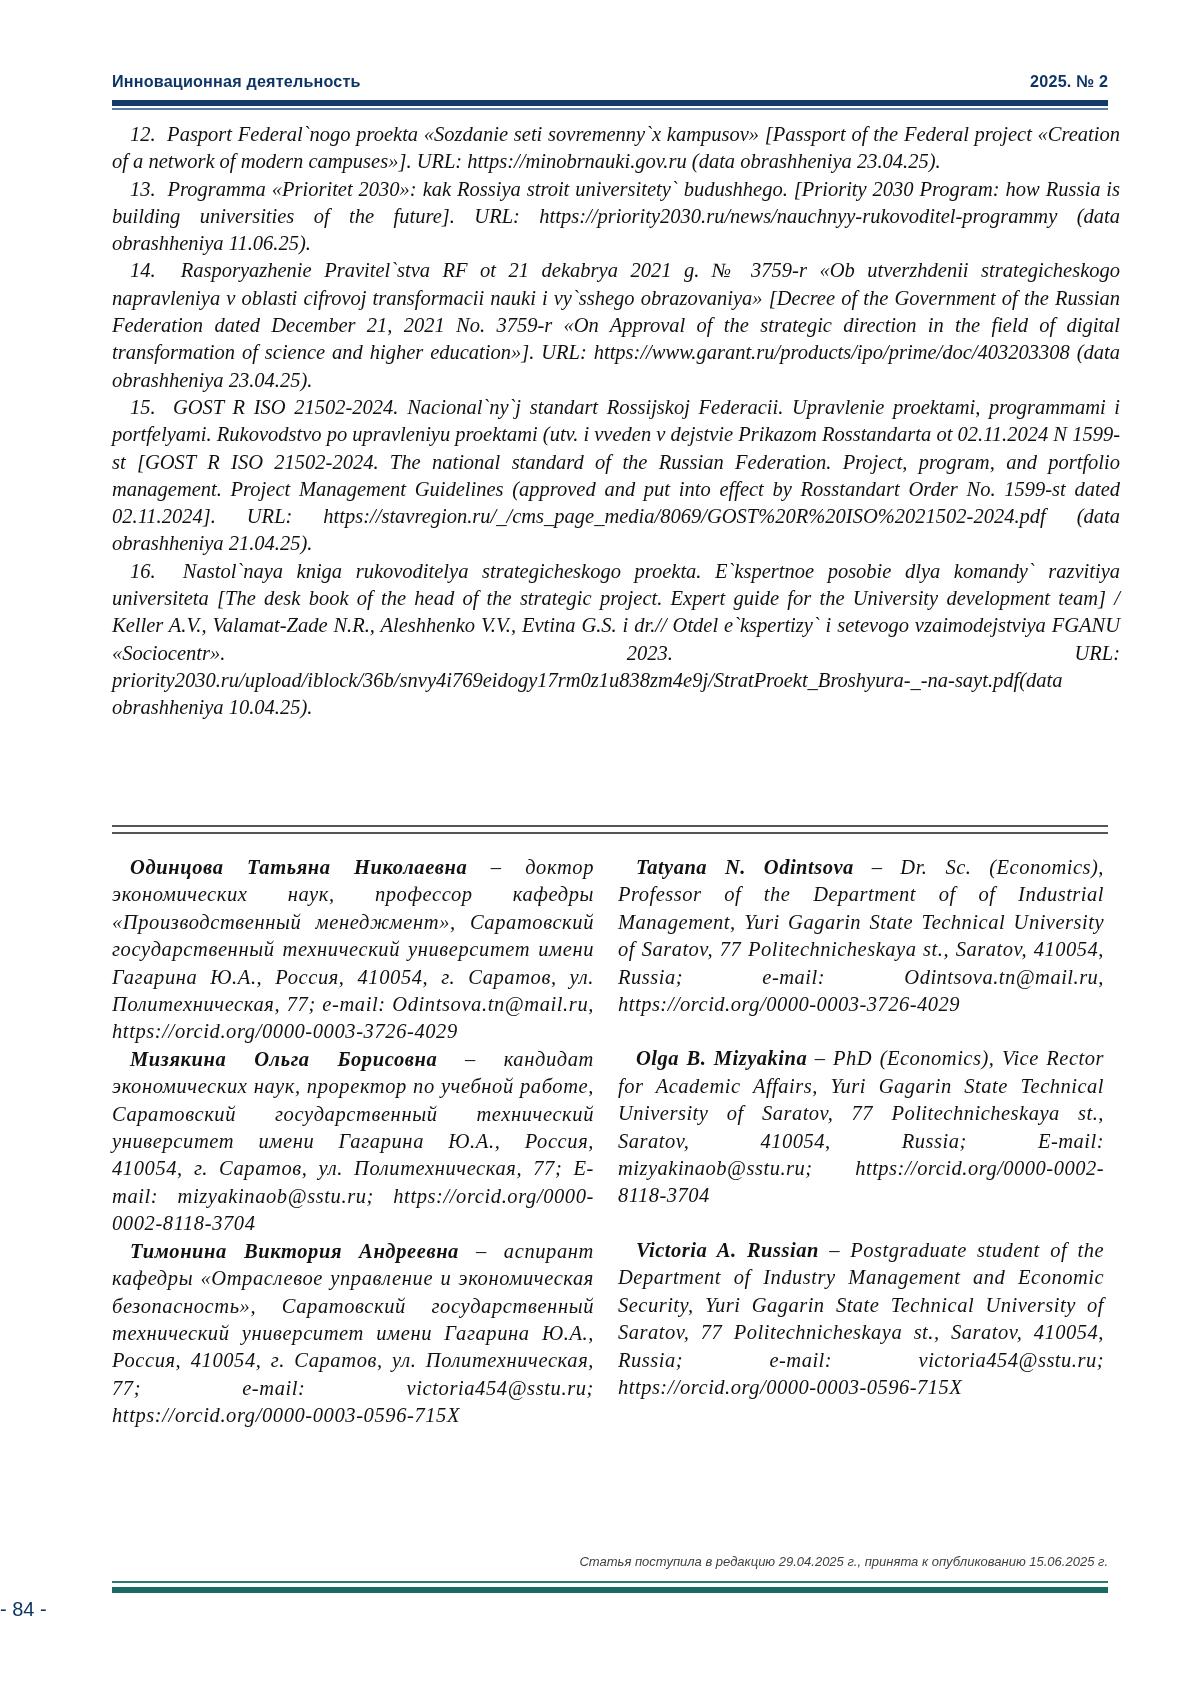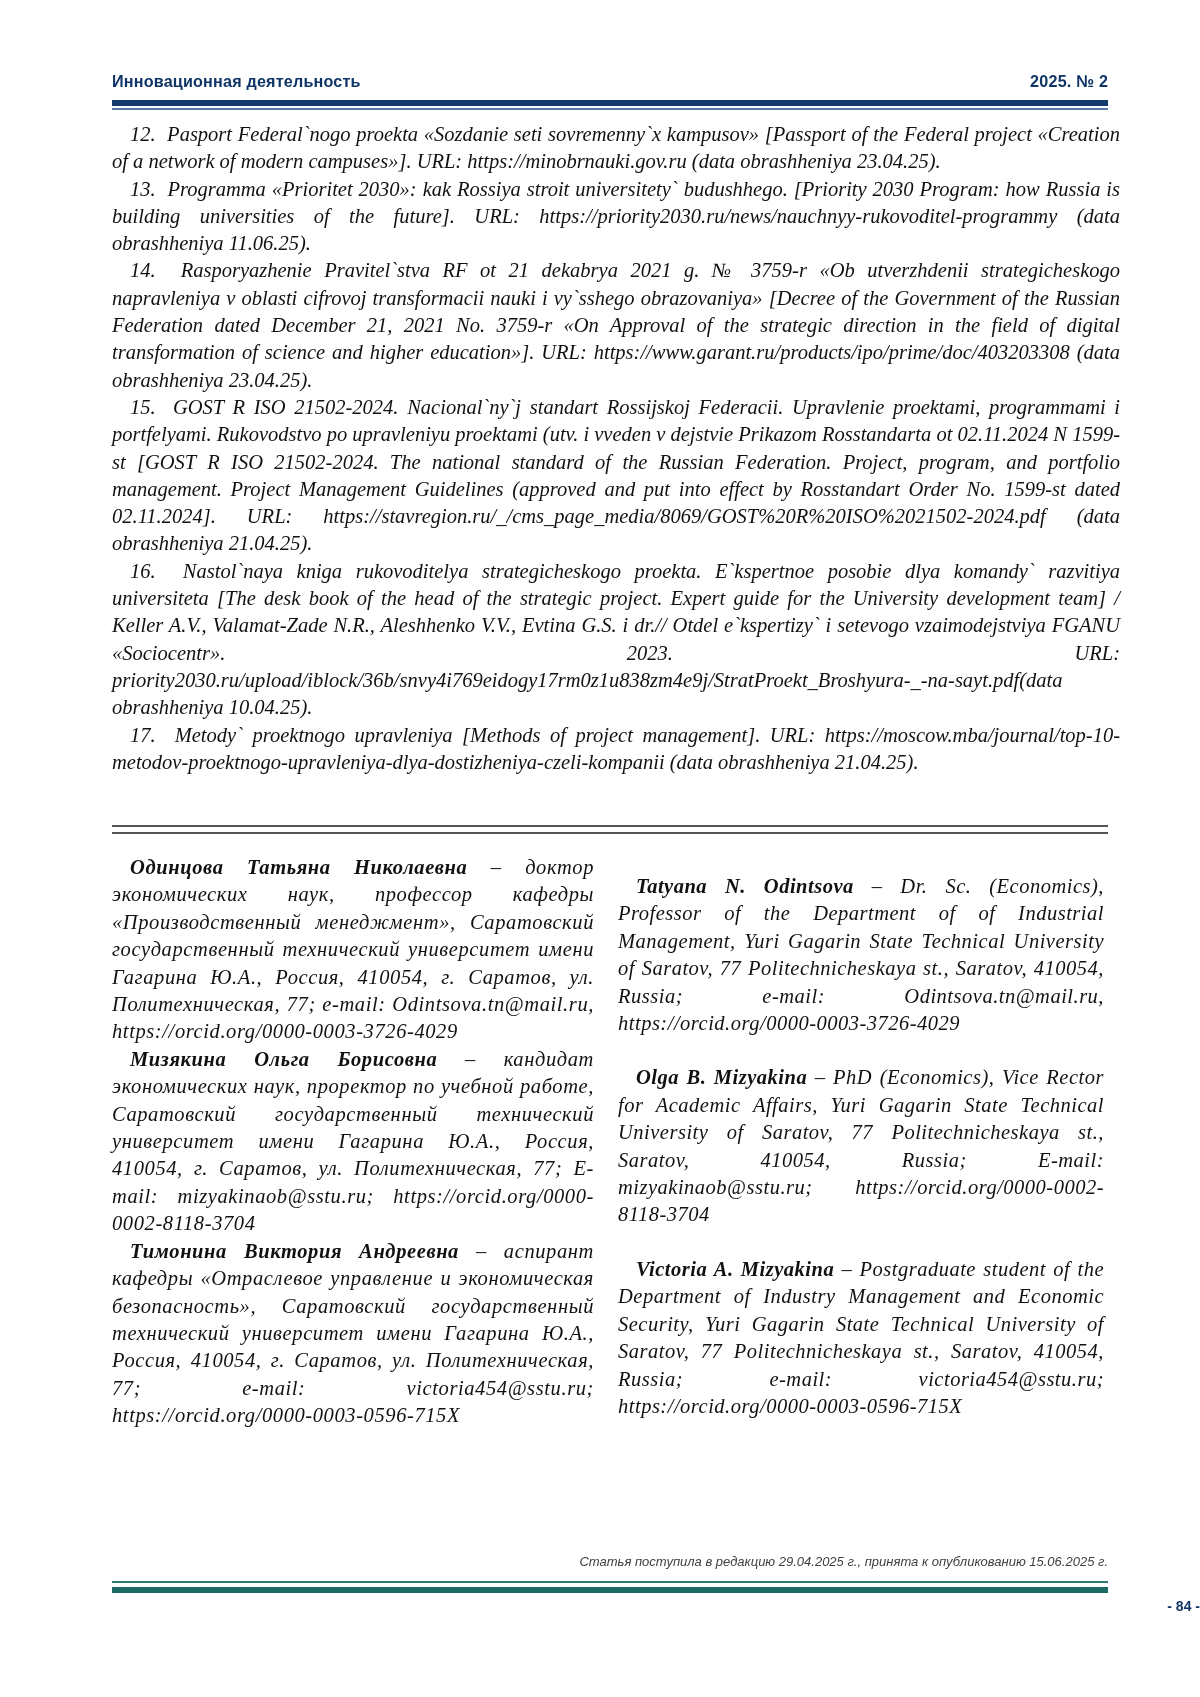--- a/index.html
+++ b/index.html
@@ -34,73 +34,71 @@
     position: absolute; left: 112px; width: 482px; top: 854px;
     font-family: Liberation Serif, serif; font-style: italic;
     font-size: 20.5px; line-height: 27.4px; color: #111; text-align: justify;
     letter-spacing: 0.6px;
   }
   .authors-en {
     position: absolute; left: 618px; width: 486px; top: 854px;
     font-family: "Liberation Serif", serif; font-style: italic;
     font-size: 20.5px; line-height: 27.4px; color: #111; text-align: justify;
     letter-spacing: 0.5px;
-    margin-top: 19px;
   }
   .author { text-indent: 18px; margin: 0; }
   .author .name { font-weight: bold; }
   .authors-en .author-2 { margin-top: 27px; }
   .authors-en .author-3 { margin-top: 27px; }
 
   .received {
     position: absolute; right: 92px; top: 1554px;
     font-family: Liberation Sans, sans-serif; font-style: italic;
     font-size: 13px; color: #404040;
   }
   .rule-bot-thin { position: absolute; left: 112px; right: 92px; top: 1581px; height: 2px; background: #2a7a72; }
   .rule-bot-thick { position: absolute; left: 112px; right: 92px; top: 1587px; height: 6px; background: #1a6a63; }
   .page-number {
-    position: absolute; left: 0; right: 0; top: 1598px; text-align: right;
-    font-family: "Liberation Sans", sans-serif; font-weight: bold; font-size: 14px; color: #0f3566;
+    position: absolute; left: 0; right: 0; top: 1598px; text-align: left;
+    font-family: "Liberation Sans", sans-serif; font-weight: normal; font-size: 20px; color: #0f3566;
   }
 </style>
 </head>
 <body>
 
 <div class="page">
 
   <div class="header">
     <span class="header-left">Инновационная деятельность</span>
     <span class="header-right">2025. № 2</span>
   </div>
   <div class="rule-top-thick"></div>
   <div class="rule-top-thin"></div>
 
   <div class="refs">
     <p class="ref"><span class="num">12.</span>&nbsp; <span>Pasport Federal`nogo proekta «Sozdanie seti sovremenny`x kampusov» [Passport of the Federal project «Creation of a network of modern campuses»]. URL: https://minobrnauki.gov.ru (data obrashheniya 23.04.25).</span></p>
     <p class="ref"><span class="num">13.</span>&nbsp; <span>Programma «Prioritet 2030»: kak Rossiya stroit universitety` budushhego. [Priority 2030 Program: how Russia is building universities of the future]. URL: https://priority2030.ru/news/nauchnyy-rukovoditel-programmy (data obrashheniya 11.06.25).</span></p>
     <p class="ref"><span class="num">14.</span>&nbsp; <span>Rasporyazhenie Pravitel`stva RF ot 21 dekabrya 2021 g. № 3759-r «Ob utverzhdenii strategicheskogo napravleniya v oblasti cifrovoj transformacii nauki i vy`sshego obrazovaniya» [Decree of the Government of the Russian Federation dated December 21, 2021 No. 3759-r «On Approval of the strategic direction in the field of digital transformation of science and higher education»]. URL: https://www.garant.ru/products/ipo/prime/doc/403203308 (data obrashheniya 23.04.25).</span></p>
     <p class="ref"><span class="num">15.</span>&nbsp; <span>GOST R ISO 21502-2024. Nacional`ny`j standart Rossijskoj Federacii. Upravlenie proektami, programmami i portfelyami. Rukovodstvo po upravleniyu proektami (utv. i vveden v dejstvie Prikazom Rosstandarta ot 02.11.2024 N 1599-st [GOST R ISO 21502-2024. The national standard of the Russian Federation. Project, program, and portfolio management. Project Management Guidelines (approved and put into effect by Rosstandart Order No. 1599-st dated 02.11.2024]. URL: https://stavregion.ru/_/cms_page_media/8069/GOST%20R%20ISO%2021502-2024.pdf (data obrashheniya 21.04.25).</span></p>
     <p class="ref"><span class="num">16.</span>&nbsp; <span>Nastol`naya kniga rukovoditelya strategicheskogo proekta. E`kspertnoe posobie dlya komandy` razvitiya universiteta [The desk book of the head of the strategic project. Expert guide for the University development team] / Keller A.V., Valamat-Zade N.R., Aleshhenko V.V., Evtina G.S. i dr.// Otdel e`kspertizy` i setevogo vzaimodejstviya FGANU «Sociocentr». 2023. URL: priority2030.ru/upload/iblock/36b/snvy4i769eidogy17rm0z1u838zm4e9j/StratProekt_Broshyura-_-na-sayt.pdf(data obrashheniya 10.04.25).</span></p>
-    <p class="ref"><span class="num">17.</span>&nbsp; <span>Metody` proektnogo upravleniya [Methods of project management]. URL: https://moscow.mba/journal/top-10-metodov-proektnogo-upravleniya-dlya-dostizheniya-czeli-kompanii (data obrashheniya 21.04.25).</span></p>
   </div>
 
   <div class="rule-mid-1"></div>
   <div class="rule-mid-2"></div>
 
   <div class="authors-ru">
     <p class="author"><span class="name">Одинцова Татьяна Николаевна</span><span> – доктор экономических наук, профессор кафедры «Производственный менеджмент», Саратовский государственный технический университет имени Гагарина Ю.А., Россия, 410054, г. Саратов, ул. Политехническая, 77; e-mail: Odintsova.tn@mail.ru, https://orcid.org/0000-0003-3726-4029</span></p>
     <p class="author"><span class="name">Мизякина Ольга Борисовна</span><span> – кандидат экономических наук, проректор по учебной работе, Саратовский государственный технический университет имени Гагарина Ю.А., Россия, 410054, г. Саратов, ул. Политехническая, 77; E-mail: mizyakinaob@sstu.ru; https://orcid.org/0000-0002-8118-3704</span></p>
     <p class="author"><span class="name">Тимонина Виктория Андреевна</span><span> – аспирант кафедры «Отраслевое управление и экономическая безопасность», Саратовский государственный технический университет имени Гагарина Ю.А., Россия, 410054, г. Саратов, ул. Политехническая, 77; e-mail: victoria454@sstu.ru; https://orcid.org/0000-0003-0596-715X</span></p>
   </div>
 
   <div class="authors-en">
     <p class="author author-1"><span class="name">Tatyana N. Odintsova</span><span> – Dr. Sc. (Economics), Professor of the Department of of  Industrial Management, Yuri Gagarin State Technical University of Saratov, 77 Politechnicheskaya st., Saratov, 410054, Russia; e-mail: Odintsova.tn@mail.ru, https://orcid.org/0000-0003-3726-4029</span></p>
     <p class="author author-2"><span class="name">Olga B. Mizyakina</span><span> – PhD (Economics), Vice Rector for Academic Affairs,  Yuri Gagarin State Technical University of Saratov, 77 Politechnicheskaya st., Saratov, 410054, Russia; E-mail: mizyakinaob@sstu.ru; https://orcid.org/0000-0002-8118-3704</span></p>
-    <p class="author author-3"><span class="name">Victoria A. Mizyakina</span><span> – Postgraduate student of  the Department of Industry Management and Economic Security,  Yuri Gagarin State Technical University of Saratov, 77 Politechnicheskaya st., Saratov, 410054, Russia; e-mail: victoria454@sstu.ru; https://orcid.org/0000-0003-0596-715X</span></p>
+    <p class="author author-3"><span class="name">Victoria A. Russian</span><span> – Postgraduate student of  the Department of Industry Management and Economic Security,  Yuri Gagarin State Technical University of Saratov, 77 Politechnicheskaya st., Saratov, 410054, Russia; e-mail: victoria454@sstu.ru; https://orcid.org/0000-0003-0596-715X</span></p>
   </div>
 
   <div class="received">Статья поступила в редакцию 29.04.2025 г., принята к опубликованию 15.06.2025 г.</div>
 
   <div class="rule-bot-thin"></div>
   <div class="rule-bot-thick"></div>
   <div class="page-number">- 84 -</div>
 </div>
 
 </body></html>

